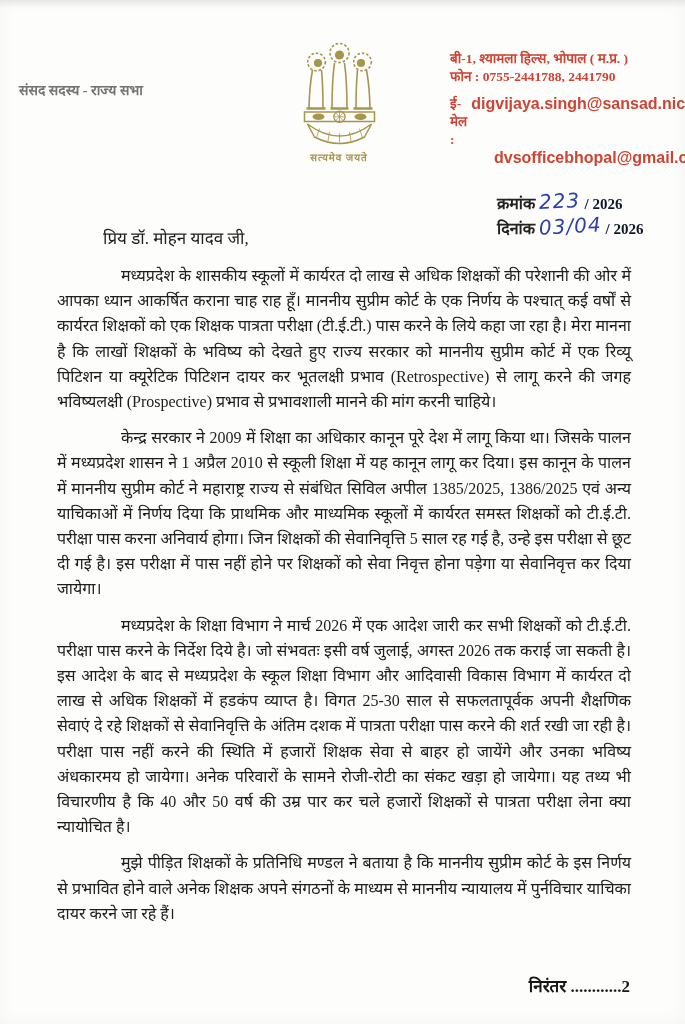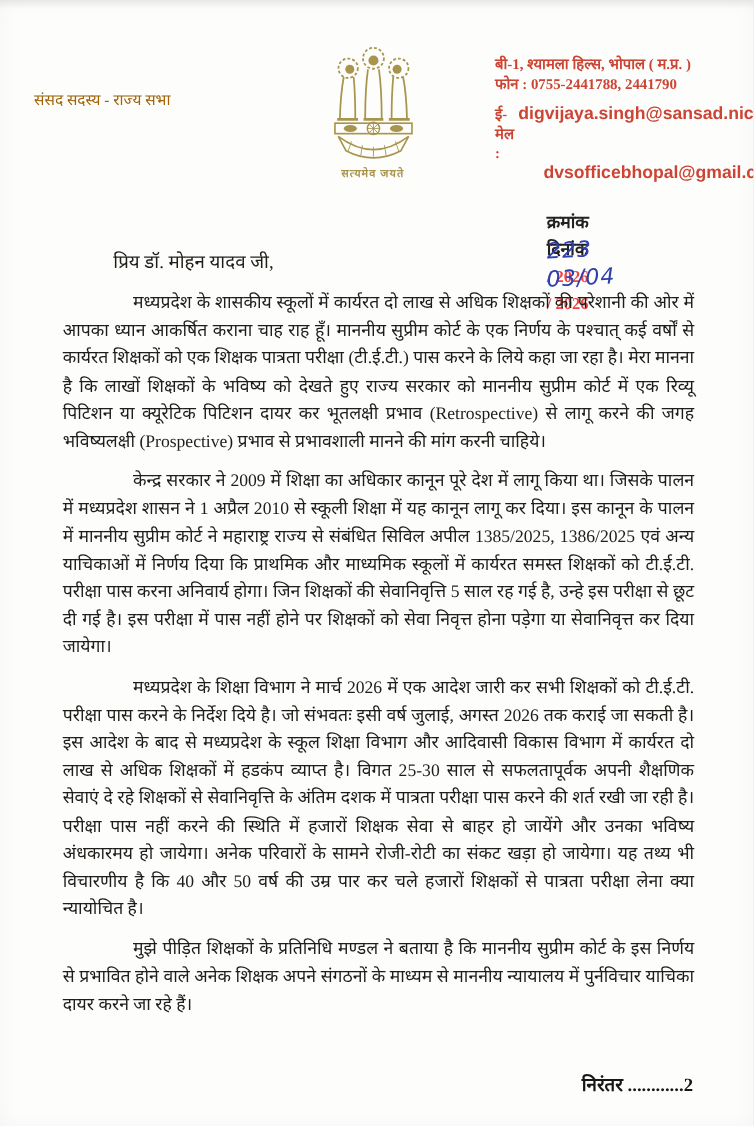--- a/index.html
+++ b/index.html
@@ -16,47 +16,47 @@
   }
   .scan-shade-top{position:absolute;top:0;left:0;right:0;height:8px;
     background:linear-gradient(180deg,rgba(180,180,180,.25),rgba(180,180,180,0));}
   
   .sender-name{
     position:absolute;left:18px;top:44px;
     color:#b5342a;font-size:25px;font-weight:bold;letter-spacing:.5px;
     font-family:"Liberation Serif","DejaVu Serif",serif;
   }
   .sender-title{
-    position:absolute;left:31px;top:80px;
-    color:#a16207;font-size:14px;font-weight:normal;
+    position:absolute;left:19px;top:80px;
+    color:#737373;font-size:14px;font-weight:bold;
   }
   .emblem-wrap{position:absolute;left:292px;top:36px;width:95px;height:118px;}
   .emblem-motto{
     position:absolute;left:279px;top:150px;width:120px;text-align:center;
     color:#a8954d;font-size:10px;font-weight:bold;letter-spacing:1px;
   }
   .address-block{
     position:absolute;left:450px;top:50px;width:228px;
     color:#cc4434;font-size:13.5px;font-weight:bold;line-height:18px;
   }
   .address-group{margin-bottom:9px;}
   .email-line{display:flex;gap:4px;}
   .email-secondary{margin-left:44px;}
   .latin{font-family:"Liberation Sans","DejaVu Sans",sans-serif;font-size:16px;}
   
   .ref-block{position:absolute;left:497px;top:190px;font-size:16px;}
-  .ref-row{display:flex;align-items:baseline;gap:4px;height:25px;flex-direction:column;}
+  .ref-row{display:flex;align-items:baseline;gap:4px;height:25px;}
   .ref-label{font-weight:bold;color:#242220;}
   .handwritten{
     color:#2e3fae;
     font-family:"DejaVu Sans",sans-serif;
     font-style:italic;font-size:20px;letter-spacing:1px;
     display:inline-block;transform:rotate(-3deg) translateY(-1px);
   }
-  .ref-suffix{font-weight:bold;color:#ef4444;font-size:15px;}
+  .ref-suffix{font-weight:bold;color:#0f172a;font-size:15px;}
   
   .letter-body{position:absolute;left:57px;top:226px;width:574px;}
   .salutation{font-size:17px;margin:0 0 14px 46px;}
   .para{
     font-size:16px;line-height:25.2px;text-align:justify;
     text-indent:64px;margin:0 0 11px 0;
   }
   .continuation{
     position:absolute;right:55px;top:974px;
     font-size:17px;font-weight:bold;color:#191715;padding-left:48px;

